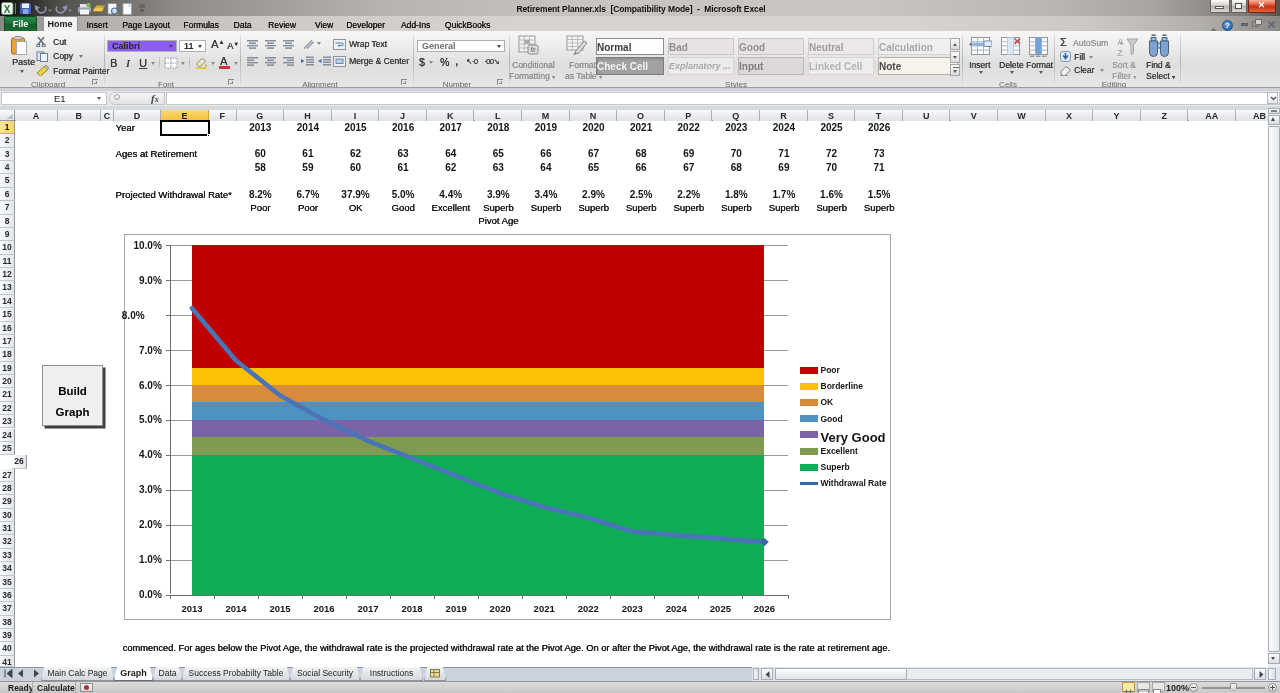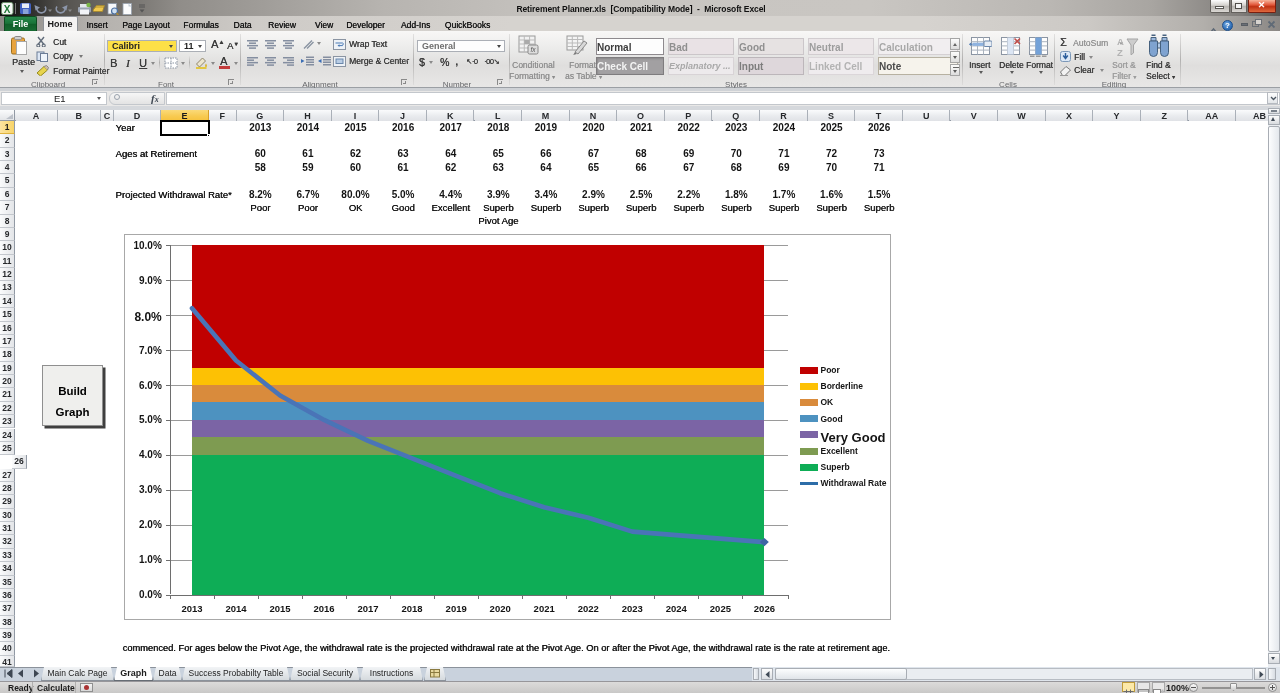--- a/index.html
+++ b/index.html
@@ -112,21 +112,21 @@
     </svg>
 <div class="rt" style="top:51px;left:53px">Copy</div>
     <div class="dca" style="top:55px;left:79px;border-top-color:#777"></div>
 <svg class="a" style="top:65px;left:36px" width="14" height="11" viewBox="0 0 14 11">
       <path d="M1 8 l7 -6.5 3.5 3.5 -7 6 z" fill="#e8d44e" stroke="#958a1e"></path>
       <path d="M8 1.5 l2.5 -1 2 2 -1 2.5" fill="#ccbbaa" stroke="#777" stroke-width="0.8"></path>
     </svg>
 <div class="rt" style="top:65.5px;left:53px">Format Painter</div>
 <div class="a" style="top:79px;left:92px;width:6px;height:6px;border-left:1px solid #8a8a8a;border-top:1px solid #8a8a8a"></div>
     <div class="a" style="top:80.5px;left:93.5px;width:3.5px;height:3.5px;border-right:1.3px solid #8a8a8a;border-bottom:1.3px solid #8a8a8a"></div>
-<div class="a" style="top:39.5px;left:107px;width:70px;height:12px;background:#fde047;border:1px solid #abafb6">
+<div class="a" style="top:39.5px;left:107px;width:70px;height:12px;background:#8b5cf6;border:1px solid #abafb6">
       <div style="font-size:9px;font-weight:700;color:#222;padding:0 0 0 4px;line-height:10.5px">Calibri</div>
       <div class="dca" style="top:4px;right:3px;border-top-color:#444"></div>
     </div>
 <div class="a" style="top:39.5px;left:179px;width:27px;height:12px;background:#fff;border:1px solid #abafb6">
       <div style="font-size:9px;font-weight:700;color:#222;padding-left:4px;line-height:10.5px">11</div>
       <div class="dca" style="top:4px;right:3px;border-top-color:#444"></div>
     </div>
 <div class="rt" style="top:38px;left:211px;font-size:11px">A<span style="font-size:6px;vertical-align:4px">▲</span></div>
 <div class="rt" style="top:40px;left:227px;font-size:9.5px">A<span style="font-size:5.5px;vertical-align:3px">▼</span></div>
 <div class="rt" style="top:57px;left:110px;font-size:11px">B</div>
@@ -423,21 +423,21 @@
 <div class="ct" style="left:260.3px;top:188.535px">8.2%</div>
 <div class="cw" style="left:260.3px;top:201.905px">Poor</div>
 <div class="ct" style="left:307.90000000000003px;top:121.685px">2014</div>
 <div class="ct" style="left:307.90000000000003px;top:148.425px">61</div>
 <div class="ct" style="left:307.90000000000003px;top:161.79500000000002px">59</div>
 <div class="ct" style="left:307.90000000000003px;top:188.535px">6.7%</div>
 <div class="cw" style="left:307.90000000000003px;top:201.905px">Poor</div>
 <div class="ct" style="left:355.50000000000006px;top:121.685px">2015</div>
 <div class="ct" style="left:355.50000000000006px;top:148.425px">62</div>
 <div class="ct" style="left:355.50000000000006px;top:161.79500000000002px">60</div>
-<div class="ct" style="left:355.50000000000006px;top:188.535px">80.0%</div>
+<div class="ct" style="left:355.50000000000006px;top:188.535px">37.9%</div>
 <div class="cw" style="left:355.50000000000006px;top:201.905px">OK</div>
 <div class="ct" style="left:403.1000000000001px;top:121.685px">2016</div>
 <div class="ct" style="left:403.1000000000001px;top:148.425px">63</div>
 <div class="ct" style="left:403.1000000000001px;top:161.79500000000002px">61</div>
 <div class="ct" style="left:403.1000000000001px;top:188.535px">5.0%</div>
 <div class="cw" style="left:403.1000000000001px;top:201.905px">Good</div>
 <div class="ct" style="left:450.7000000000001px;top:121.685px">2017</div>
 <div class="ct" style="left:450.7000000000001px;top:148.425px">64</div>
 <div class="ct" style="left:450.7000000000001px;top:161.79500000000002px">62</div>
 <div class="ct" style="left:450.7000000000001px;top:188.535px">4.4%</div>
@@ -544,21 +544,21 @@
 <path d="M 764.4 537.9 l 4.4 4.2 -4.4 4.2 -4.4 -4.2 z" fill="#3e66a5"></path>
 </svg>
 <div class="a" style="top:589.0px;left:121.80000000000001px;width:40px;text-align:right;font-size:10px;font-weight:700;color:#141414">0.0%</div>
 <div class="a" style="top:554.1px;left:121.80000000000001px;width:40px;text-align:right;font-size:10px;font-weight:700;color:#141414">1.0%</div>
 <div class="a" style="top:519.2px;left:121.80000000000001px;width:40px;text-align:right;font-size:10px;font-weight:700;color:#141414">2.0%</div>
 <div class="a" style="top:484.2px;left:121.80000000000001px;width:40px;text-align:right;font-size:10px;font-weight:700;color:#141414">3.0%</div>
 <div class="a" style="top:449.3px;left:121.80000000000001px;width:40px;text-align:right;font-size:10px;font-weight:700;color:#141414">4.0%</div>
 <div class="a" style="top:414.4px;left:121.80000000000001px;width:40px;text-align:right;font-size:10px;font-weight:700;color:#141414">5.0%</div>
 <div class="a" style="top:379.5px;left:121.80000000000001px;width:40px;text-align:right;font-size:10px;font-weight:700;color:#141414">6.0%</div>
 <div class="a" style="top:344.6px;left:121.80000000000001px;width:40px;text-align:right;font-size:10px;font-weight:700;color:#141414">7.0%</div>
-<div class="a" style="top:309.6px;left:121.80000000000001px;width:40px;text-align:right;font-size:12px;font-weight:700;color:#141414">8.0%</div>
+<div class="a" style="top:309.6px;left:121.80000000000001px;width:40px;text-align:left;font-size:10px;font-weight:700;color:#141414">8.0%</div>
 <div class="a" style="top:274.7px;left:121.80000000000001px;width:40px;text-align:right;font-size:10px;font-weight:700;color:#141414">9.0%</div>
 <div class="a" style="top:239.8px;left:121.80000000000001px;width:40px;text-align:right;font-size:10px;font-weight:700;color:#141414">10.0%</div>
 <div class="ct" style="left:192.0px;top:602.5px;font-size:9.5px">2013</div>
 <div class="ct" style="left:236.0px;top:602.5px;font-size:9.5px">2014</div>
 <div class="ct" style="left:280.1px;top:602.5px;font-size:9.5px">2015</div>
 <div class="ct" style="left:324.1px;top:602.5px;font-size:9.5px">2016</div>
 <div class="ct" style="left:368.1px;top:602.5px;font-size:9.5px">2017</div>
 <div class="ct" style="left:412.1px;top:602.5px;font-size:9.5px">2018</div>
 <div class="ct" style="left:456.2px;top:602.5px;font-size:9.5px">2019</div>
 <div class="ct" style="left:500.2px;top:602.5px;font-size:9.5px">2020</div>

